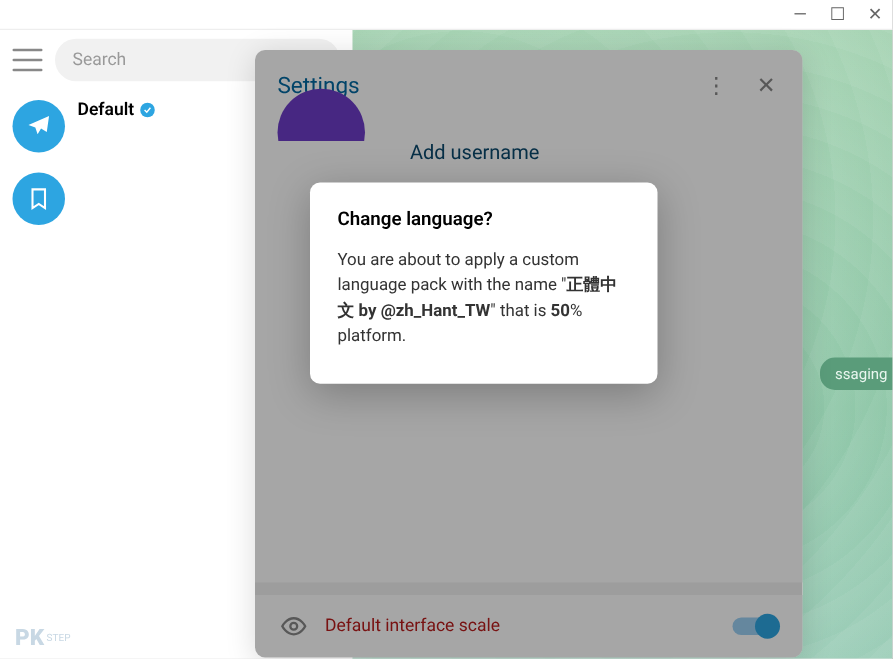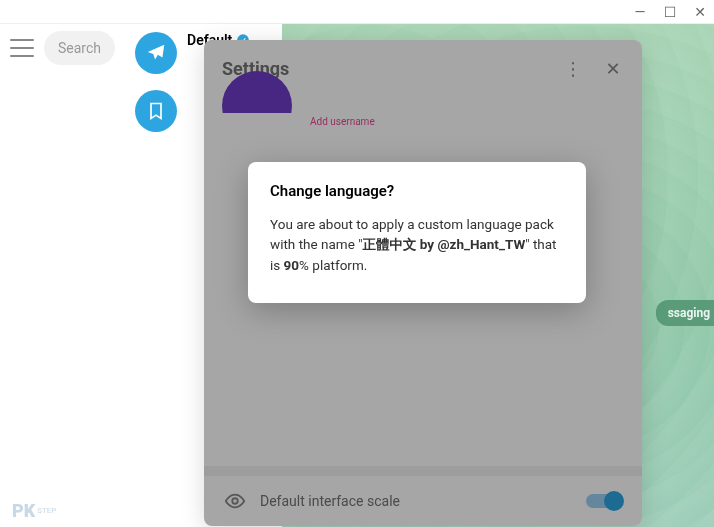--- a/index.html
+++ b/index.html
@@ -2,60 +2,60 @@
 <html><head>
 <meta charset="utf-8">
 <style>
 * { margin:0; padding:0; box-sizing:border-box; font-family:-apple-system,BlinkMacSystemFont,"Segoe UI",Roboto,sans-serif; }
 body { width:714px; height:527px; background:#fff; position:relative; overflow:hidden; }
 
 .titlebar { height:24px; background:#fff; display:flex; justify-content:flex-end; align-items:center; padding-right:8px; gap:18px; border-bottom:1px solid #eee; }
 .tb-icon { width:12px; height:12px; display:flex; align-items:center; justify-content:center; color:#666; font-size:14px; }
 
 .main { display:flex; height:503px; }
-.leftcol { width:282px; background:#fff; display:flex; flex-direction:row; }
+.leftcol { width:282px; background:#fff; display:flex; flex-direction:column; }
 .lefthdr { height:48px; display:flex; align-items:center; padding:0 10px; gap:10px; }
 .menu-icon { width:24px; height:18px; display:flex; flex-direction:column; justify-content:space-between; cursor:pointer; }
 .menu-icon span { height:2px; background:#888; border-radius:1px; }
 .searchbox { flex:1; height:34px; background:#f1f1f1; border-radius:17px; display:flex; align-items:center; padding:0 14px; color:#999; font-size:14px; }
 
 .chatlist { flex:1; }
 .chat { display:flex; padding:8px 10px; gap:10px; }
 .avatar { width:42px; height:42px; border-radius:50%; flex-shrink:0; display:flex; align-items:center; justify-content:center; }
 .av-tg { background:#2da5e1; color:#fff; }
 .av-tg svg { width:22px; height:22px; }
 .av-sm { background:#2da5e1; color:#fff; }
 .av-sm svg { width:20px; height:20px; }
 .chatbody { flex:1; min-width:0; }
 .chatname { font-size:14px; font-weight:600; color:#000; display:flex; align-items:center; gap:4px; }
 .verified { width:14px; height:14px; }
 .chatmsg { font-size:13px; color:#999; white-space:nowrap; overflow:hidden; text-overflow:ellipsis; margin-top:2px; }
 
 .rightbg { flex:1; background:linear-gradient(180deg,#a7d4b4 0%,#8fc7a8 60%,#9dceb9 100%); position:relative; }
 .rightbg::before { content:""; position:absolute; inset:0; background:repeating-radial-gradient(circle at 20% 30%, rgba(255,255,255,0.05) 0, rgba(255,255,255,0) 30px), repeating-radial-gradient(circle at 70% 60%, rgba(255,255,255,0.05) 0, rgba(255,255,255,0) 25px); }
-.chan-badge { position:absolute; right:0; top:276px; background:#5a9c7a; color:#e9f6ef; font-size:12px; font-weight:700; padding:6px 4px 6px 12px; border-radius:12px 0 0 12px; }
+.chan-badge { position:absolute; right:0; top:262px; background:#5a9c7a; color:#e9f6ef; font-size:12px; font-weight:400; padding:6px 4px 6px 12px; border-radius:12px 0 0 12px; }
 
 .settings { position:absolute; left:204px; top:40px; width:438px; height:486px; background:#fff; border-radius:8px; box-shadow:0 4px 24px rgba(0,0,0,0.15); display:flex; flex-direction:column; }
 .sethdr { height:56px; display:flex; align-items:center; padding:0 18px; gap:18px; }
-.settitle { flex:1; font-size:18px; font-weight:700; color:#737373; }
+.settitle { flex:1; font-size:18px; font-weight:400; color:#0369a1; }
 .hicon { width:22px; height:22px; display:flex; align-items:center; justify-content:center; color:#888; cursor:pointer; font-size:18px; }
 .setbody { flex:1; display:flex; flex-direction:column; }
 .prof { display:flex; align-items:center; padding:0 18px 10px 18px; gap:18px; height:60px; }
 .profav { width:70px; height:70px; border-radius:50%; background:linear-gradient(180deg,#6d3dc8 0%,#6d3dc8 60%,#fff 60%,#fff 100%); margin-top:-30px; }
-.profname { font-size:10px; color:#ec4899; }
+.profname { font-size:16px; color:#0c4a6e;margin-left:18px; }
 
 .spacer { flex:1; }
 .setfoot { border-top:10px solid #f1f1f1; padding:14px 20px; display:flex; align-items:center; gap:14px; }
 .eye { width:22px; height:22px; color:#888; }
-.setfoot-label { flex:1; font-size:14px; color:#737373; }
+.setfoot-label { flex:1; font-size:14px; color:#b91c1c; }
 .toggle { width:36px; height:14px; background:#9cd0f3; border-radius:7px; position:relative; }
 .toggle::after { content:""; position:absolute; right:-2px; top:-3px; width:20px; height:20px; background:#2da5e1; border-radius:50%; }
 
 .modal-overlay { position:absolute; left:204px; top:40px; width:438px; height:486px; background:rgba(0,0,0,0.35); border-radius:8px; }
-.modal { position:absolute; left:248px; top:162px; width:338px; background:#fff; border-radius:8px; box-shadow:0 8px 32px rgba(0,0,0,0.25); padding:20px 22px 14px 22px; }
+.modal { position:absolute; left:248px; top:146px; width:278px; background:#fff; border-radius:8px; box-shadow:0 8px 32px rgba(0,0,0,0.25); padding:20px 22px 14px 22px; }
 .modal-title { font-size:15px; font-weight:600; color:#000; margin-bottom:14px; }
 .modal-body { font-size:13.5px; color:#333; line-height:1.5; }
 .modal-body p { margin-bottom:14px; }
 .modal-body a { color:#2da5e1; text-decoration:none; }
 .modal-btns { display:flex; justify-content:flex-end; gap:28px; margin-top:6px; }
 .modal-btn { background:none; border:none; color:#2da5e1; font-size:14px; font-weight:600; cursor:pointer; padding:8px 4px; }
 
 .pk { position:absolute; left:10px; bottom:6px; color:#c8d8e4; font-size:18px; font-weight:900; letter-spacing:-1px; }
 .pk span { font-size:8px; font-weight:400; letter-spacing:0; margin-left:2px; vertical-align:middle; }
 </style>
@@ -134,19 +134,19 @@
       <div class="toggle"></div>
     </div>
   </div>
 </div>
 
 <div class="modal-overlay"></div>
 
 <div class="modal">
   <div class="modal-title">Change language?</div>
   <div class="modal-body">
-    <p><span>You are about to apply a custom language pack with the name "</span><b><span>正體中文 by @zh_Hant_TW</span></b><span>" that is </span><b><span>90</span></b><span>% platform.</span></p>
+    <p><span>You are about to apply a custom language pack with the name "</span><b><span>正體中文 by @zh_Hant_TW</span></b><span>" that is </span><b><span>50</span></b><span>% platform.</span></p>
   </div>
   <div class="modal-btns">
   </div>
 </div>
 
 <div class="pk"><span style="font-size:18px;font-weight:900;">PK</span><span>STEP</span></div>
 
 </body></html>

